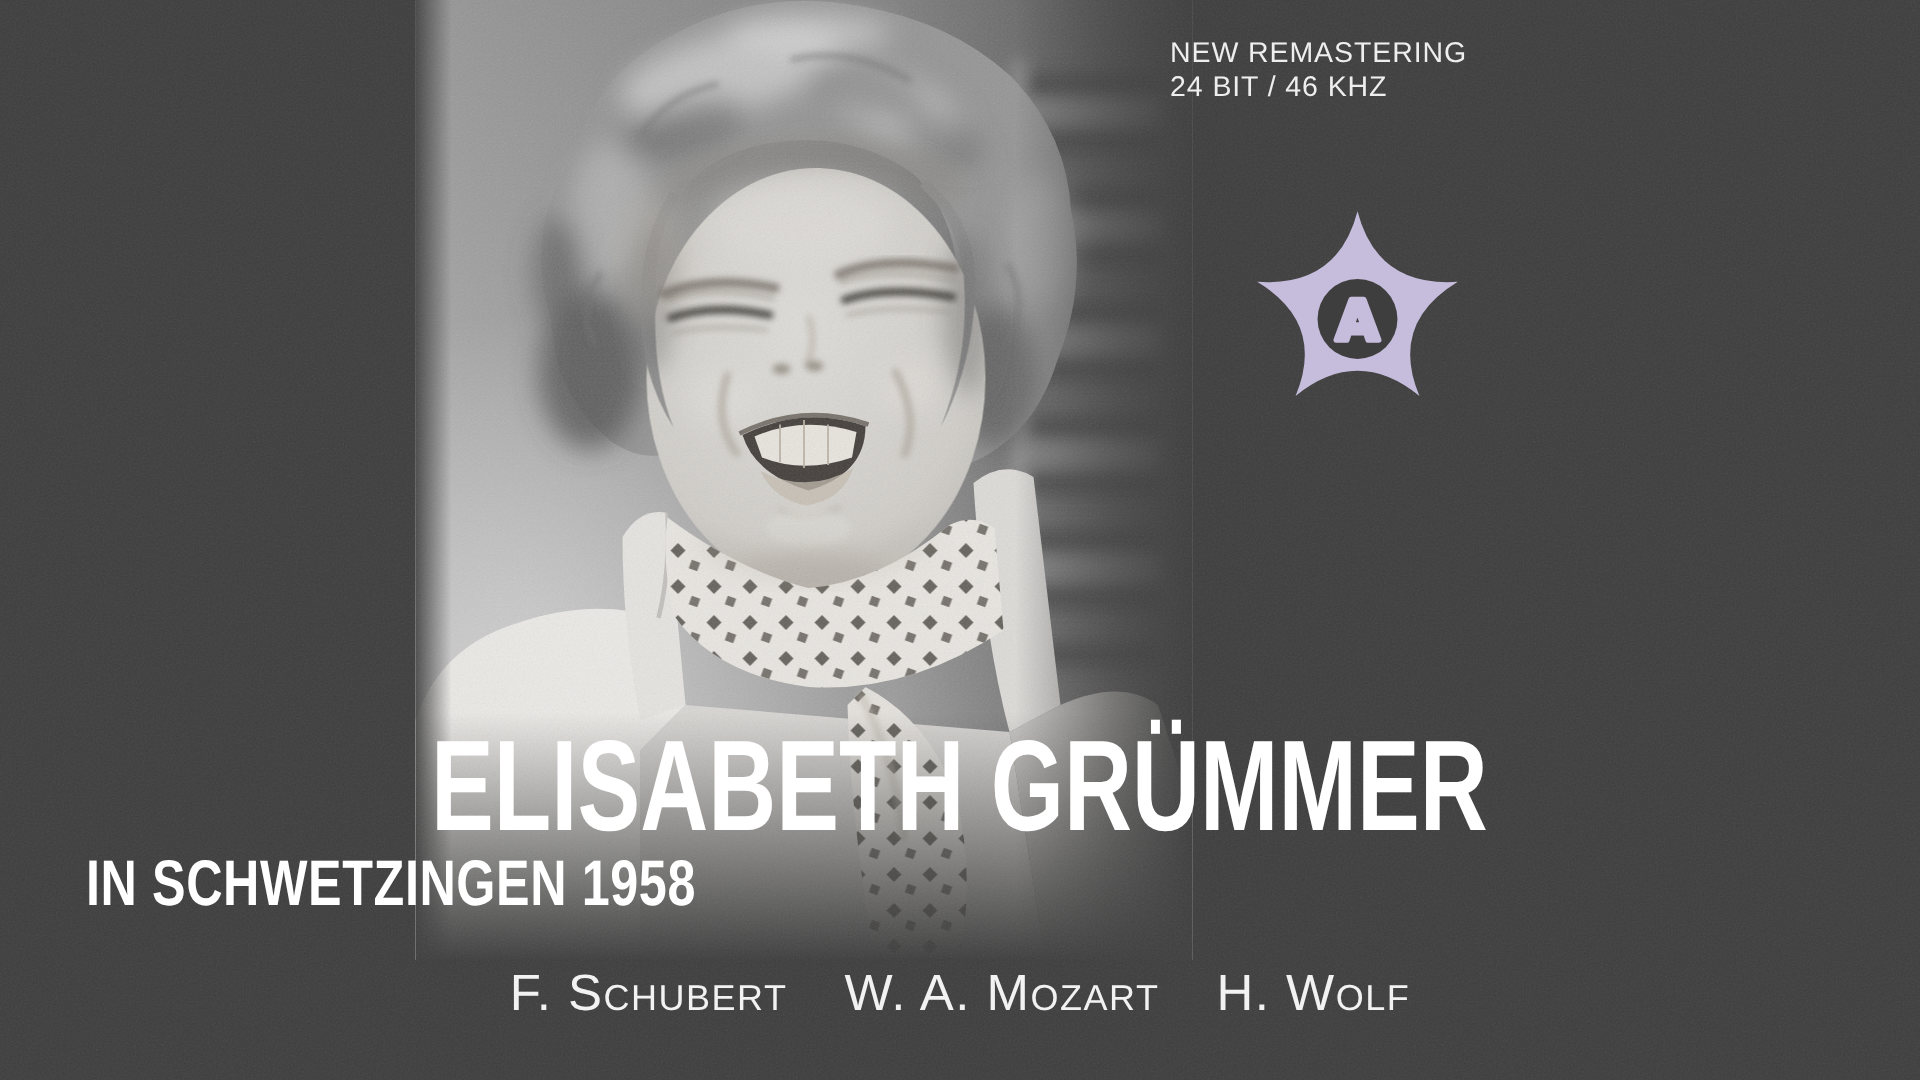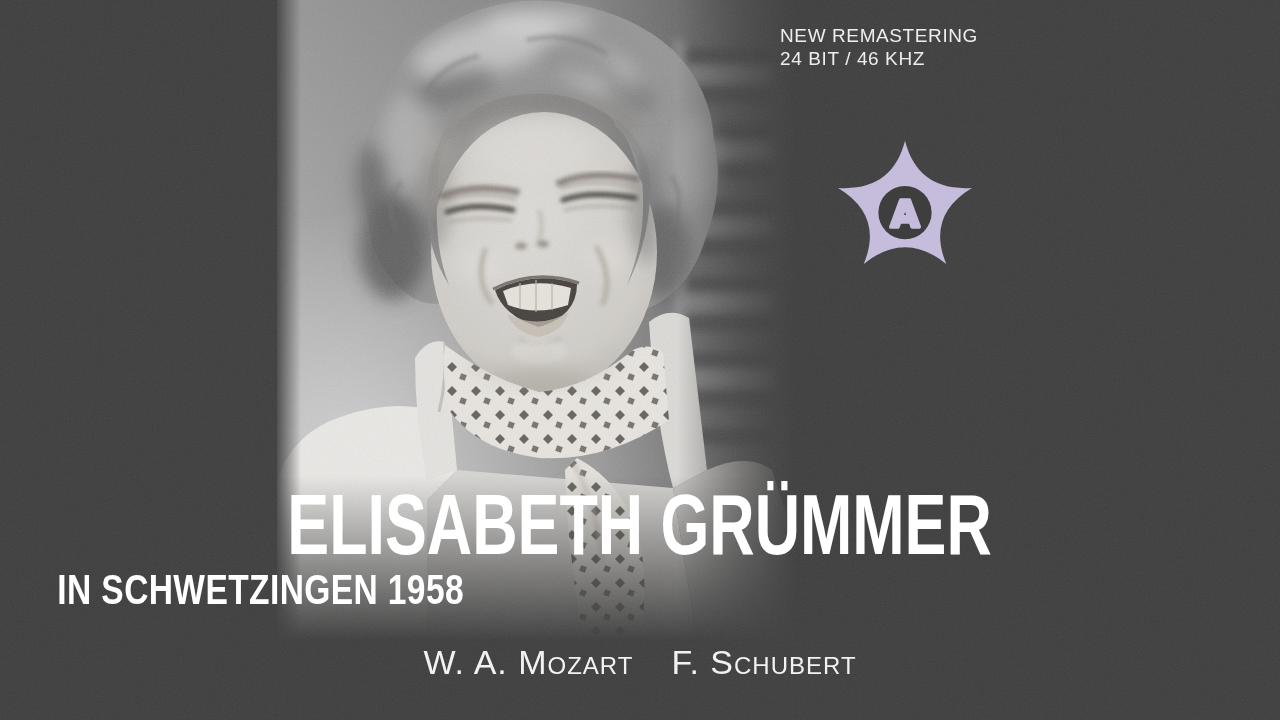--- a/index.html
+++ b/index.html
@@ -241,17 +241,18 @@
   </svg>
 
   <div class="title-row">
     <span class="t">ELISABETH GRÜMMER</span>
   </div>
   <div class="subtitle-row">
     <span class="t">IN SCHWETZINGEN 1958</span>
   </div>
 
   <div class="composers">
+    <span class="c">F. Schubert</span>
     <span class="c">W. A. Mozart</span>
-    <span class="c">F. Schubert</span>
+    <span class="c">H. Wolf</span>
   </div>
 
 </div>
 
 </body></html>

